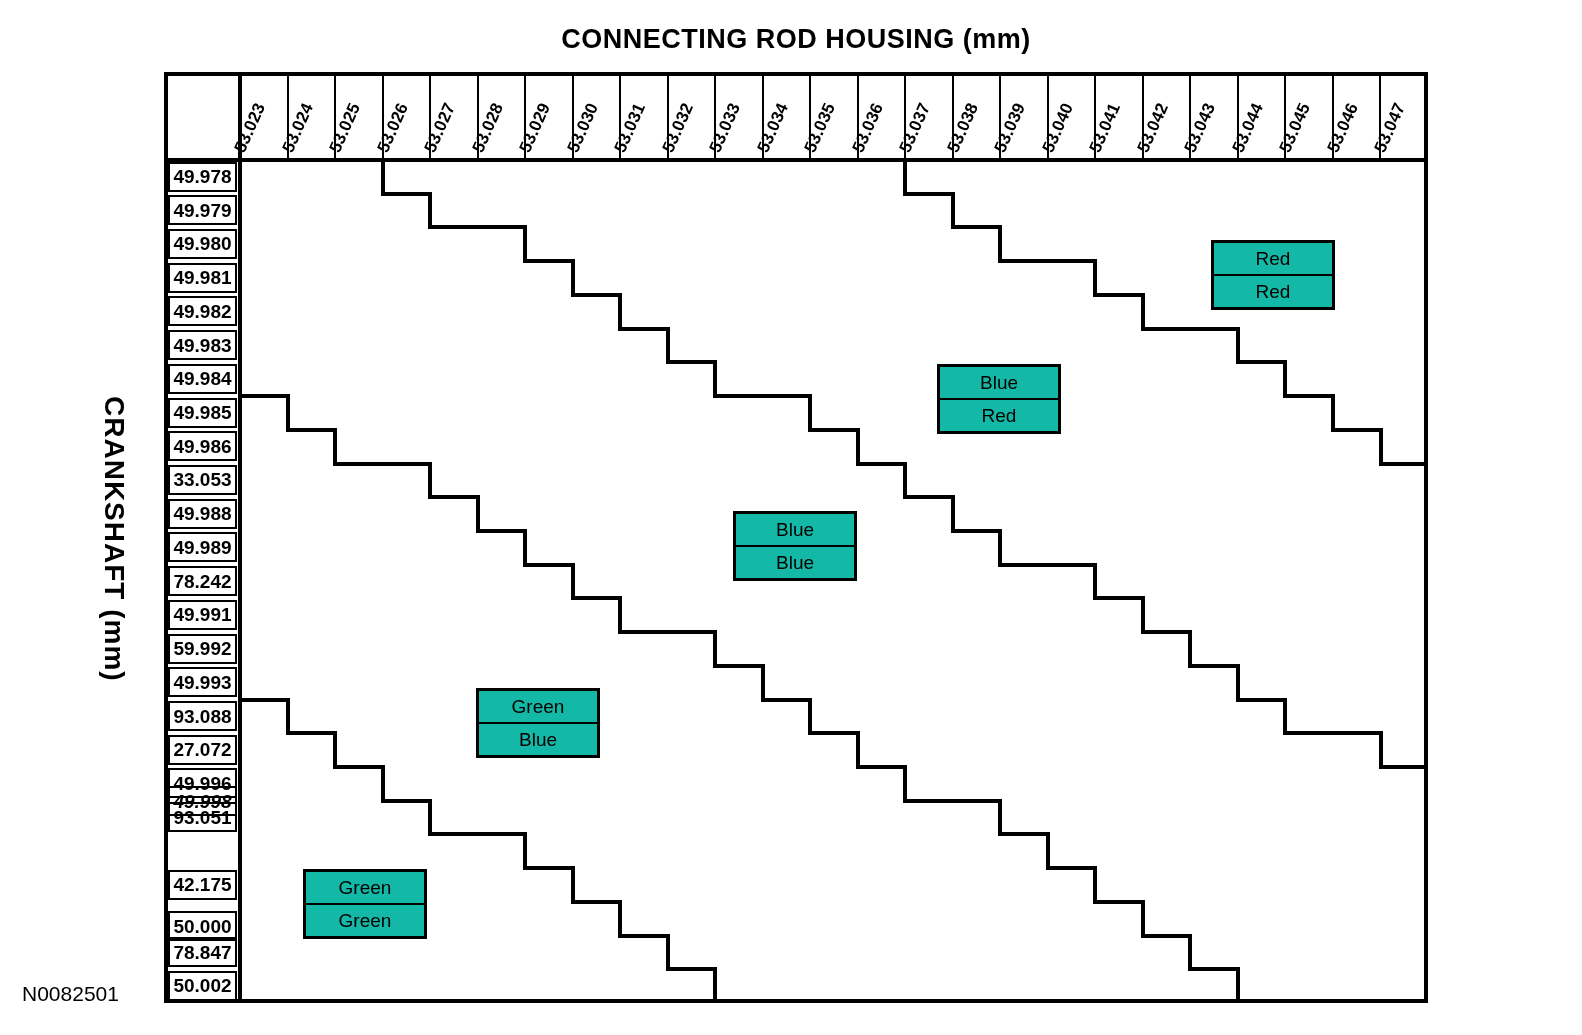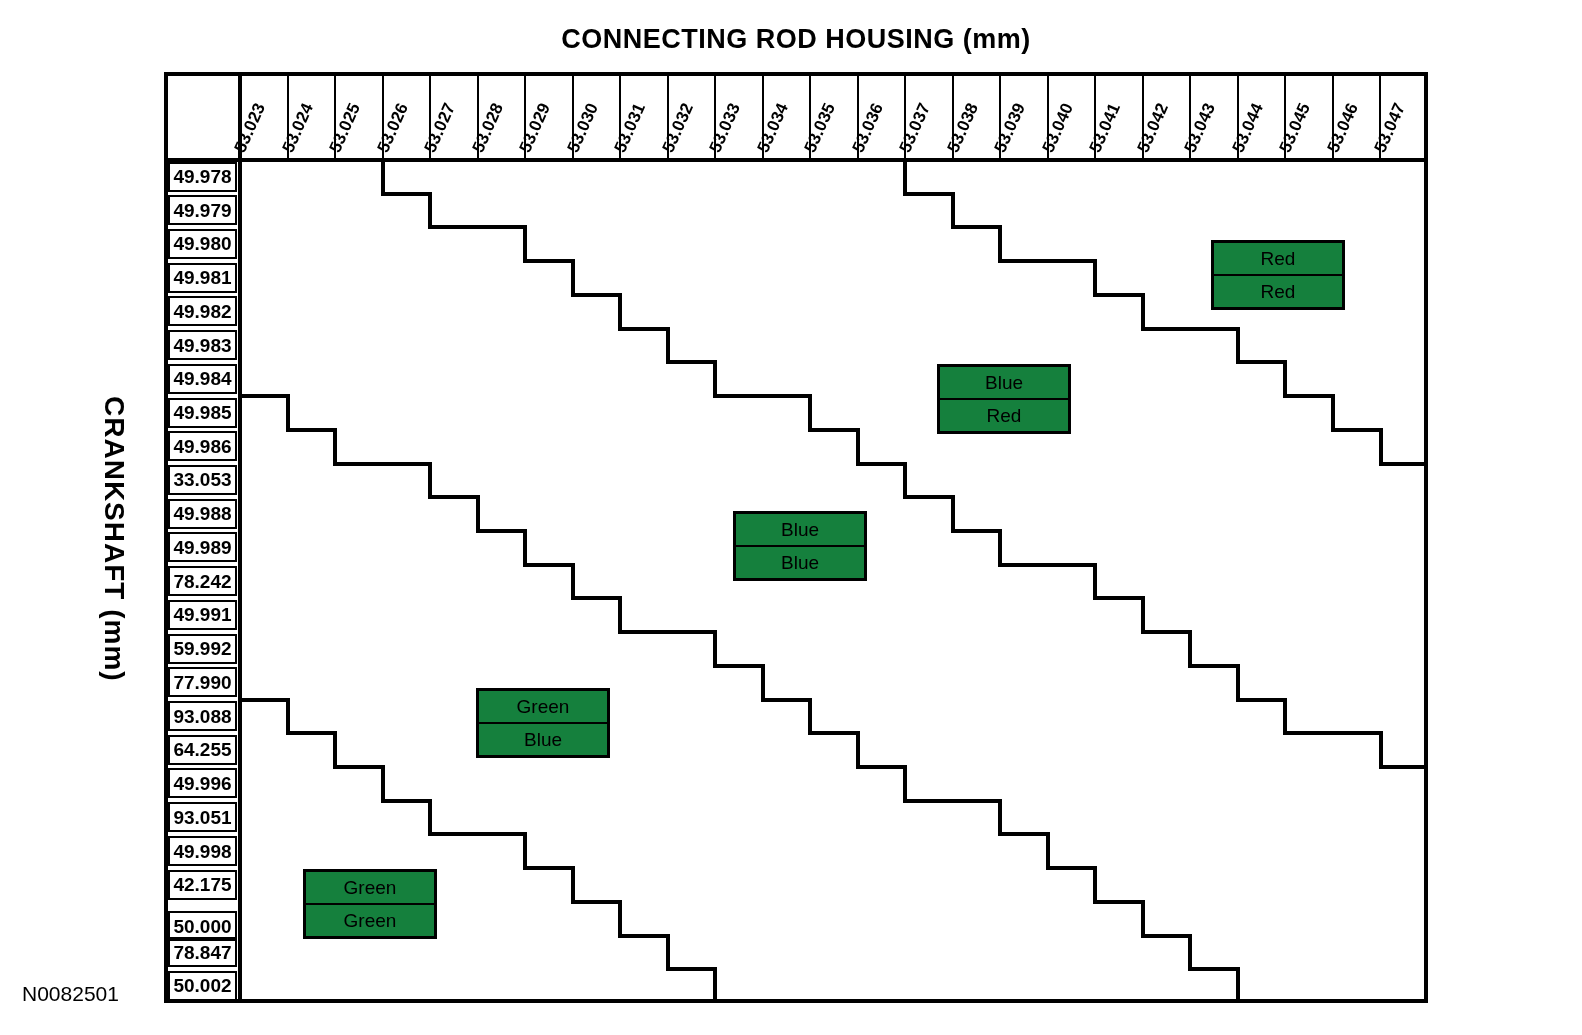--- a/index.html
+++ b/index.html
@@ -13,21 +13,21 @@
   #header-sep{left:164px;top:158px;width:1264px;height:4px;background:#000;}
   #labelcol-sep{left:238px;top:72px;width:4px;height:931px;background:#000;}
   .colsep{width:2px;background:#000;top:76px;height:82px;position:absolute;}
   .colcell{position:absolute;top:74px;height:84px;}
   .collabel{position:absolute;left:7px;bottom:3px;transform:rotate(-66deg);transform-origin:left bottom;
             white-space:nowrap;font-size:17px;font-weight:bold;line-height:1;}
   .rowbox{position:absolute;left:168px;width:69px;height:30px;border:2px solid #000;box-sizing:border-box;
           display:flex;align-items:center;justify-content:center;font-size:19px;font-weight:bold;line-height:1;}
   #lines-svg{left:0;top:0;}
   .boundary{fill:none;stroke:#000;stroke-width:4;shape-rendering:crispEdges;}
-  .gradebox{position:absolute;width:134px;border:3px solid #000;box-sizing:border-box;background:#15803d;}
+  .gradebox{position:absolute;width:124px;border:3px solid #000;box-sizing:border-box;background:#14b8a6;}
   .gradecell{height:31px;display:flex;align-items:center;justify-content:center;font-size:19px;line-height:1;}
   .gradecell:first-child{border-bottom:2px solid #000;}
 </style>
 </head>
 <body>
 
 <div class="abs" id="title">CONNECTING ROD HOUSING (mm)</div>
 <div class="abs" id="ylabel">CRANKSHAFT (mm)</div>
 <div class="abs" id="fignum">N0082501</div>
 
@@ -145,26 +145,26 @@
     <div class="rowbox" style="top: 330.1px;">49.983</div>
     <div class="rowbox" style="top: 363.82px;">49.984</div>
     <div class="rowbox" style="top: 397.54px;">49.985</div>
     <div class="rowbox" style="top: 431.26px;">49.986</div>
     <div class="rowbox" style="top: 464.98px;">33.053</div>
     <div class="rowbox" style="top: 498.7px;">49.988</div>
     <div class="rowbox" style="top: 532.42px;">49.989</div>
     <div class="rowbox" style="top: 566.14px;">78.242</div>
     <div class="rowbox" style="top: 599.86px;">49.991</div>
     <div class="rowbox" style="top: 633.58px;">59.992</div>
-    <div class="rowbox" style="top: 667.3px;">77.990</div>
+    <div class="rowbox" style="top: 667.3px;">49.993</div>
     <div class="rowbox" style="top: 701.02px;">93.088</div>
-    <div class="rowbox" style="top: 734.74px;">64.255</div>
+    <div class="rowbox" style="top: 734.74px;">27.072</div>
     <div class="rowbox" style="top: 768.46px;">49.996</div>
     <div class="rowbox" style="top: 802.18px;">93.051</div>
-    <div class="rowbox" style="top: 836px;">49.998</div>
+    <div class="rowbox" style="top: 786px; font-style: italic;">49.998</div>
     <div class="rowbox" style="top: 869.62px;">42.175</div>
     <div class="rowbox" style="top: 911px;">50.000</div>
     <div class="rowbox" style="top: 937.06px;">78.847</div>
     <div class="rowbox" style="top: 970.78px;">50.002</div>
   </div>
 
 <svg class="abs" id="lines-svg" width="1582" height="1035" viewBox="0 0 1582 1035" xmlns="http://www.w3.org/2000/svg">
     <polyline class="boundary" points="382.6,160.0 382.6,193.7 430.1,193.7 430.1,227.4 525.1,227.4 525.1,261.2 572.6,261.2 572.6,294.9 620.2,294.9 620.2,328.6 667.7,328.6 667.7,362.3 715.2,362.3 715.2,396.0 810.2,396.0 810.2,429.8 857.8,429.8 857.8,463.5 905.3,463.5 905.3,497.2 952.8,497.2 952.8,530.9 1000.3,530.9 1000.3,564.6 1095.4,564.6 1095.4,598.4 1142.9,598.4 1142.9,632.1 1190.4,632.1 1190.4,665.8 1237.9,665.8 1237.9,699.5 1285.4,699.5 1285.4,733.2 1380.5,733.2 1380.5,767.0 1428.0,767.0"></polyline>
     <polyline class="boundary" points="240.0,396.0 287.5,396.0 287.5,429.8 335.0,429.8 335.0,463.5 430.1,463.5 430.1,497.2 477.6,497.2 477.6,530.9 525.1,530.9 525.1,564.6 572.6,564.6 572.6,598.4 620.2,598.4 620.2,632.1 715.2,632.1 715.2,665.8 762.7,665.8 762.7,699.5 810.2,699.5 810.2,733.2 857.8,733.2 857.8,767.0 905.3,767.0 905.3,800.7 1000.3,800.7 1000.3,834.4 1047.8,834.4 1047.8,868.1 1095.4,868.1 1095.4,901.8 1142.9,901.8 1142.9,935.6 1190.4,935.6 1190.4,969.3 1237.9,969.3 1237.9,1003.0"></polyline>
     <polyline class="boundary" points="905.3,160.0 905.3,193.7 952.8,193.7 952.8,227.4 1000.3,227.4 1000.3,261.2 1095.4,261.2 1095.4,294.9 1142.9,294.9 1142.9,328.6 1237.9,328.6 1237.9,362.3 1285.4,362.3 1285.4,396.0 1333.0,396.0 1333.0,429.8 1380.5,429.8 1380.5,463.5 1428.0,463.5"></polyline>

